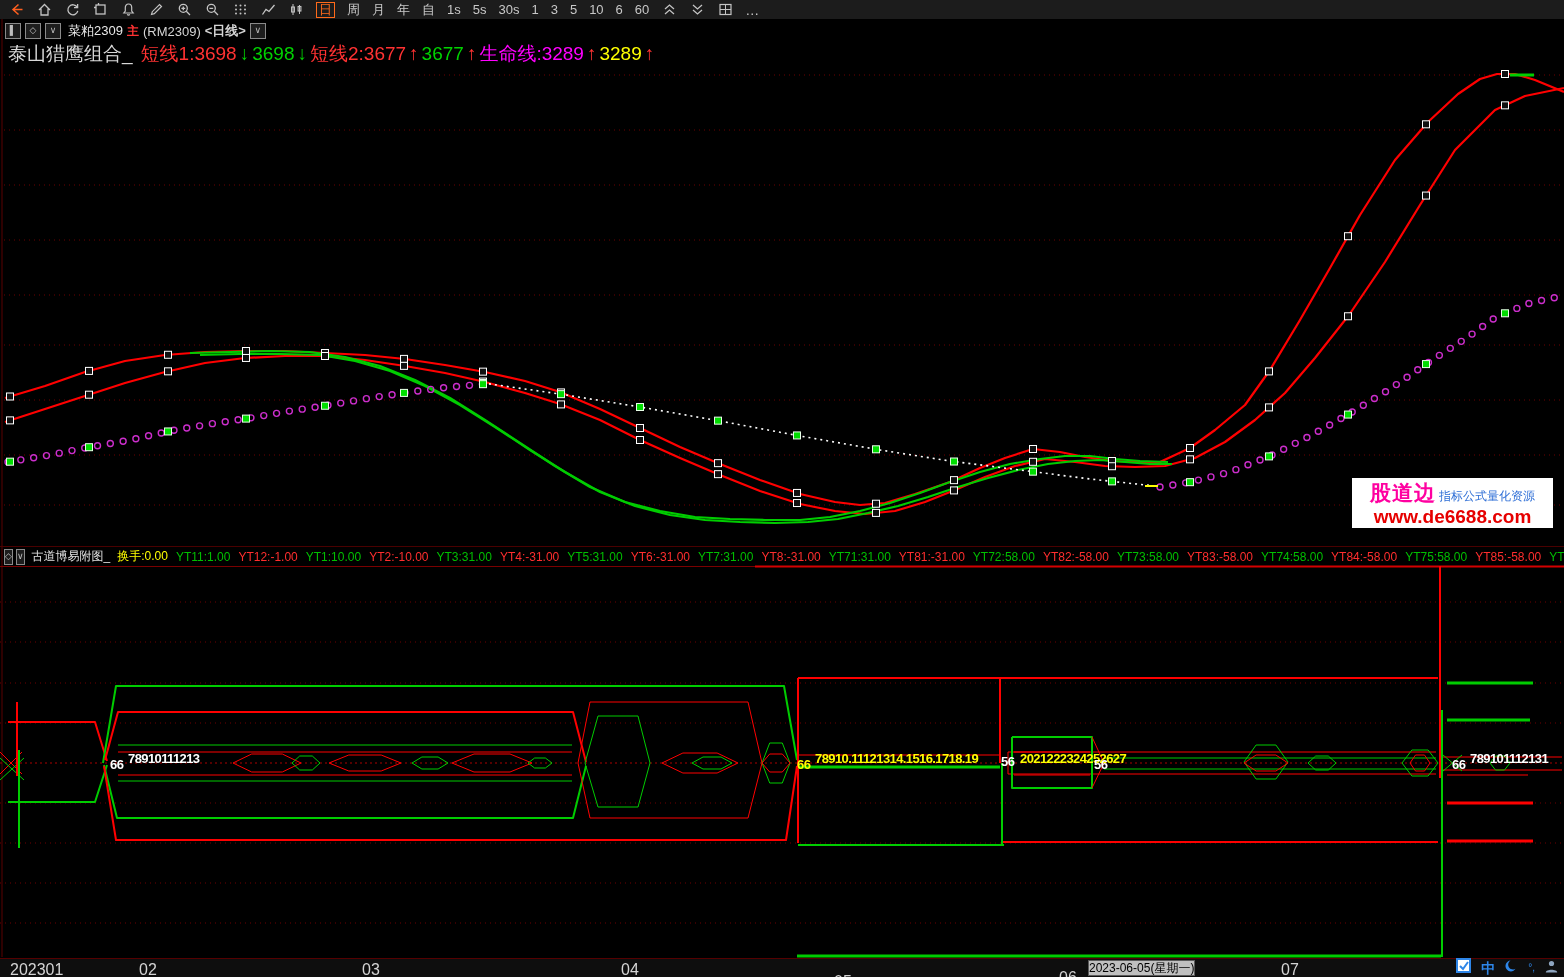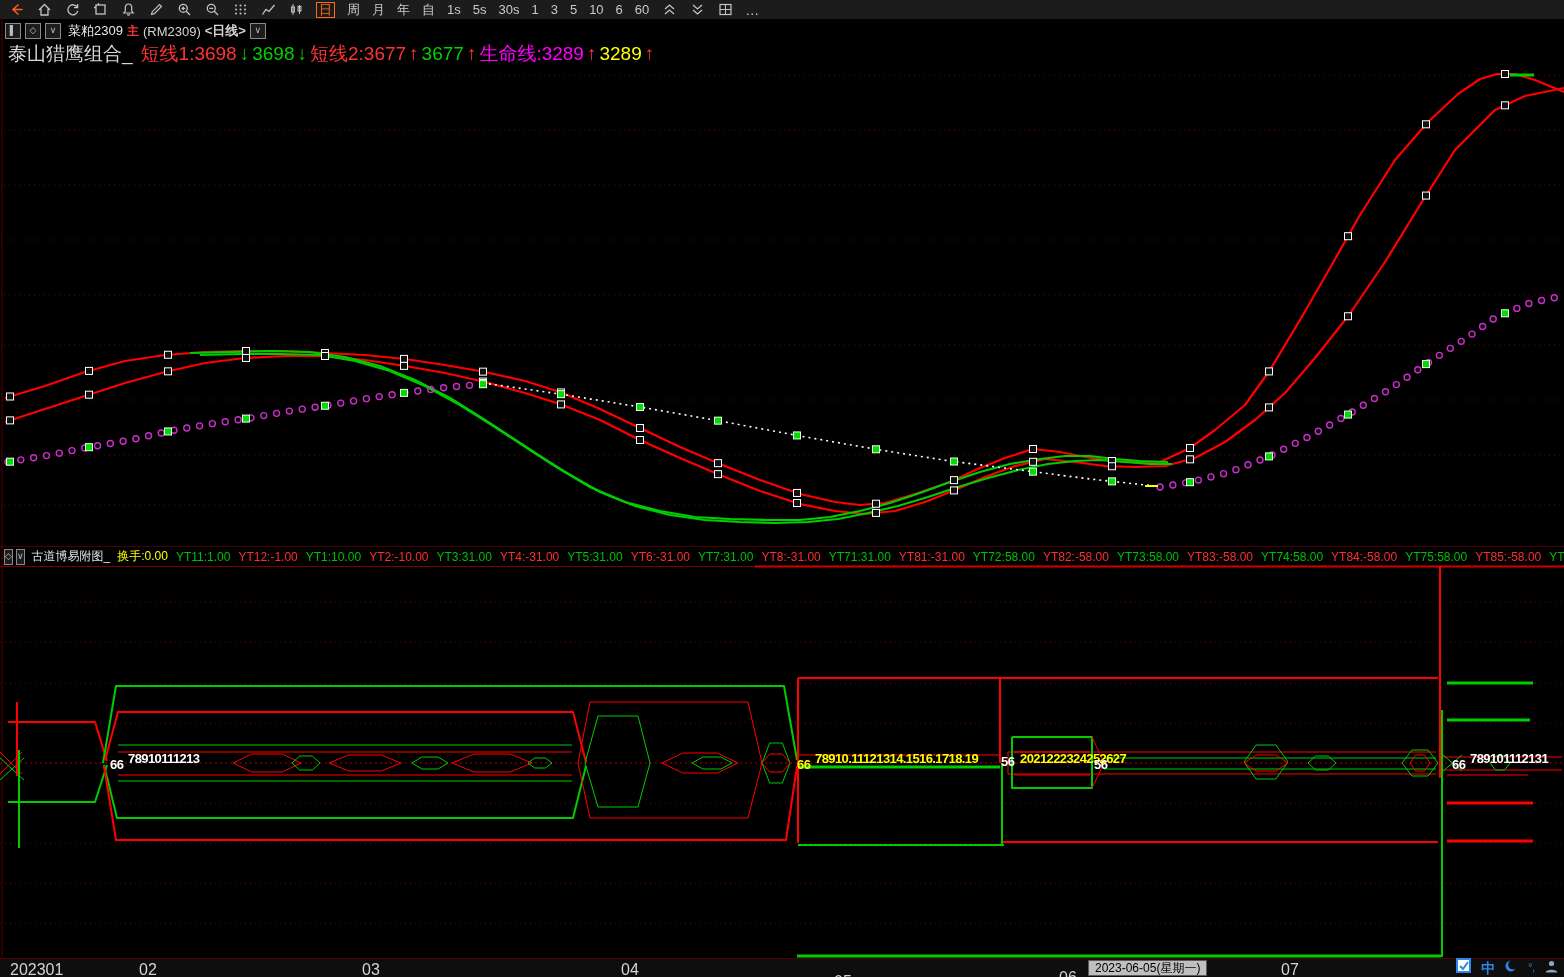--- a/index.html
+++ b/index.html
@@ -30,21 +30,21 @@
           z-index:20;font-size:12px;white-space:nowrap;overflow:hidden;padding-left:4px;box-sizing:border-box;}
   .yt-row .ctrl-box{margin-right:3px;}
   .yt-row .ind-name{color:#e0e0e0;margin:0 7px 0 4px;}
   .yt-row span.seg{margin-right:8px;}
   
   .axis-bar{position:absolute;top:958px;left:0;width:1564px;height:19px;background:#0e0e0e;
             border-top:1px solid #550000;z-index:25;}
   .axis-labels{position:absolute;inset:0;}
   .axis-labels span{position:absolute;top:2px;font-size:16px;color:#d4d4d4;}
   .date-box{position:absolute;left:1088px;top:1px;height:14px;line-height:14px;background:#bfbfbf;
-            color:#000;border:1px solid #5a5a5a;font-size:12px;padding:0 6px;z-index:2;}
+            color:#000;border:1px solid #5a5a5a;font-size:12px;padding:0 0;z-index:2;}
   .status-icons{position:absolute;right:5px;top:1px;display:flex;align-items:center;gap:9px;height:16px;}
   .si-zh{color:#2e86e8;font-weight:bold;font-size:14px;line-height:16px;}
   .si-deg{color:#2e86e8;font-size:10px;line-height:16px;}
   
   .watermark{position:absolute;left:1352px;top:478px;width:201px;height:50px;background:#ffffff;
              z-index:15;padding:1px 4px;box-sizing:border-box;text-align:center;}
   .wm-top{display:flex;align-items:baseline;justify-content:center;gap:3px;}
   .wm-brand{color:#ff00a0;font-size:21px;font-weight:bold;letter-spacing:1px;}
   .wm-tag{color:#2f6fd6;font-size:12px;}
   .wm-url{color:#e60000;font-size:19px;font-weight:bold;line-height:20px;}
@@ -415,20 +415,27 @@
     <span style="display:contents"><span style="color: rgb(255, 50, 50);">短线1:3698</span><span style="color: rgb(0, 210, 0);">↓</span><span style="color: rgb(0, 210, 0);">3698</span><span style="color: rgb(0, 210, 0);">↓</span><span style="color: rgb(255, 50, 50);">短线2:3677</span><span style="color: rgb(255, 50, 50);">↑</span><span style="color: rgb(0, 210, 0);">3677</span><span style="color: rgb(255, 50, 50);">↑</span><span style="color: rgb(255, 0, 255);">生命线:3289</span><span style="color: rgb(255, 50, 50);">↑</span><span style="color: rgb(255, 255, 0);">3289</span><span style="color: rgb(255, 50, 50);">↑</span></span>
   </div>
 
   <div class="yt-row">
     <span class="ctrl-box">◇</span>
     <span class="ctrl-box">∨</span>
     <span class="ind-name">古道博易附图_</span>
     <span style="display:contents"><span class="seg" style="color: rgb(255, 255, 0);">换手:0.00</span><span class="seg" style="color: rgb(0, 191, 0);">YT11:1.00</span><span class="seg" style="color: rgb(255, 46, 46);">YT12:-1.00</span><span class="seg" style="color: rgb(0, 191, 0);">YT1:10.00</span><span class="seg" style="color: rgb(255, 46, 46);">YT2:-10.00</span><span class="seg" style="color: rgb(0, 191, 0);">YT3:31.00</span><span class="seg" style="color: rgb(255, 46, 46);">YT4:-31.00</span><span class="seg" style="color: rgb(0, 191, 0);">YT5:31.00</span><span class="seg" style="color: rgb(255, 46, 46);">YT6:-31.00</span><span class="seg" style="color: rgb(0, 191, 0);">YT7:31.00</span><span class="seg" style="color: rgb(255, 46, 46);">YT8:-31.00</span><span class="seg" style="color: rgb(0, 191, 0);">YT71:31.00</span><span class="seg" style="color: rgb(255, 46, 46);">YT81:-31.00</span><span class="seg" style="color: rgb(0, 191, 0);">YT72:58.00</span><span class="seg" style="color: rgb(255, 46, 46);">YT82:-58.00</span><span class="seg" style="color: rgb(0, 191, 0);">YT73:58.00</span><span class="seg" style="color: rgb(255, 46, 46);">YT83:-58.00</span><span class="seg" style="color: rgb(0, 191, 0);">YT74:58.00</span><span class="seg" style="color: rgb(255, 46, 46);">YT84:-58.00</span><span class="seg" style="color: rgb(0, 191, 0);">YT75:58.00</span><span class="seg" style="color: rgb(255, 46, 46);">YT85:-58.00</span><span class="seg" style="color: rgb(0, 191, 0);">YT76:58.00</span></span>
   </div>
 
+  <div class="watermark">
+    <div class="wm-top">
+      <span class="wm-brand">股道边</span>
+      <span class="wm-tag">指标公式量化资源</span>
+    </div>
+    <div class="wm-url">www.de6688.com</div>
+  </div>
 
   <div class="axis-bar">
     <div class="axis-labels">
         <span style="position: absolute; left: 10px; top: 2px;">202301</span>
         <span style="position: absolute; left: 139px; top: 2px;">02</span>
         <span style="position: absolute; left: 362px; top: 2px;">03</span>
         <span style="position: absolute; left: 621px; top: 2px;">04</span>
         <span style="position: absolute; left: 834px; top: 2px; margin-top: 12px;">05</span>
         <span style="position: absolute; left: 1059px; top: 10px;">06</span>
         <span style="position: absolute; left: 1281px; top: 2px;">07</span>

